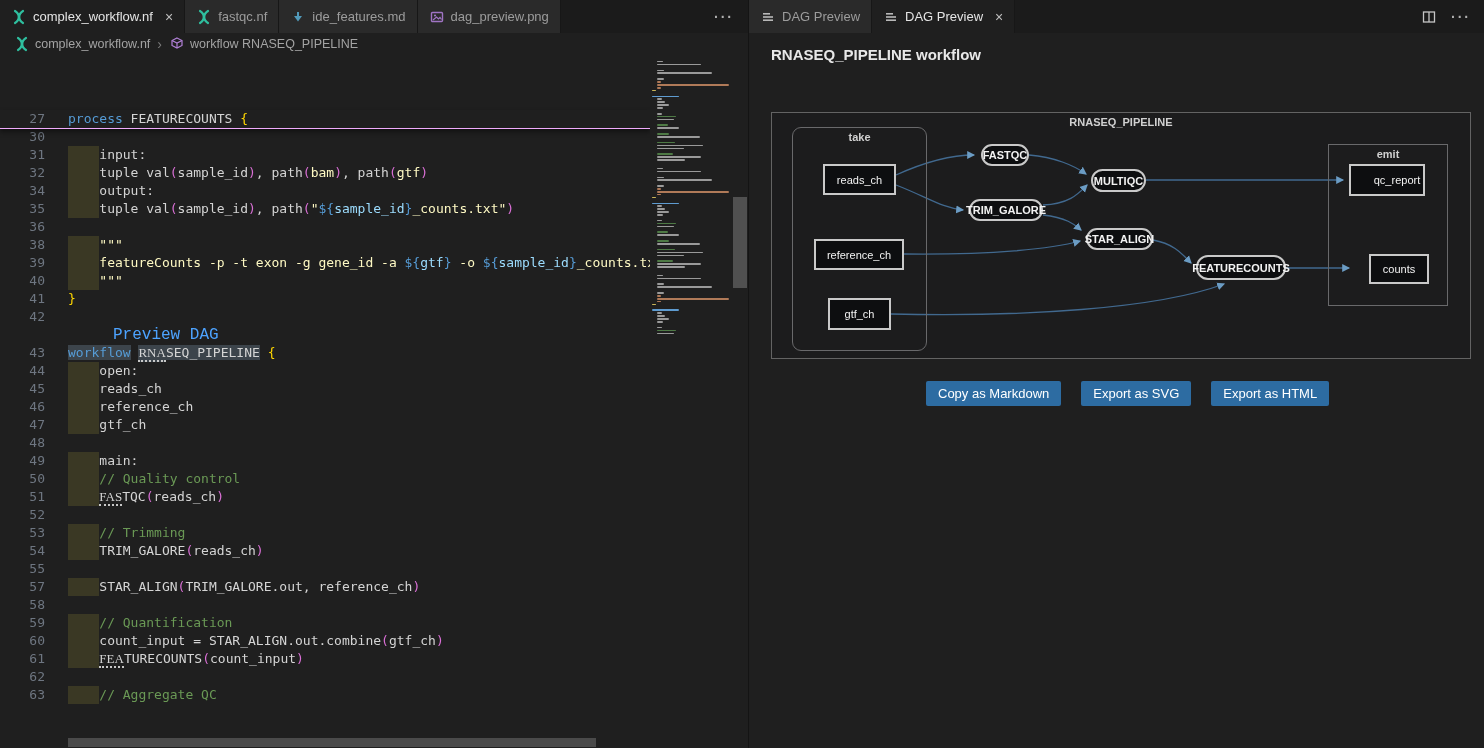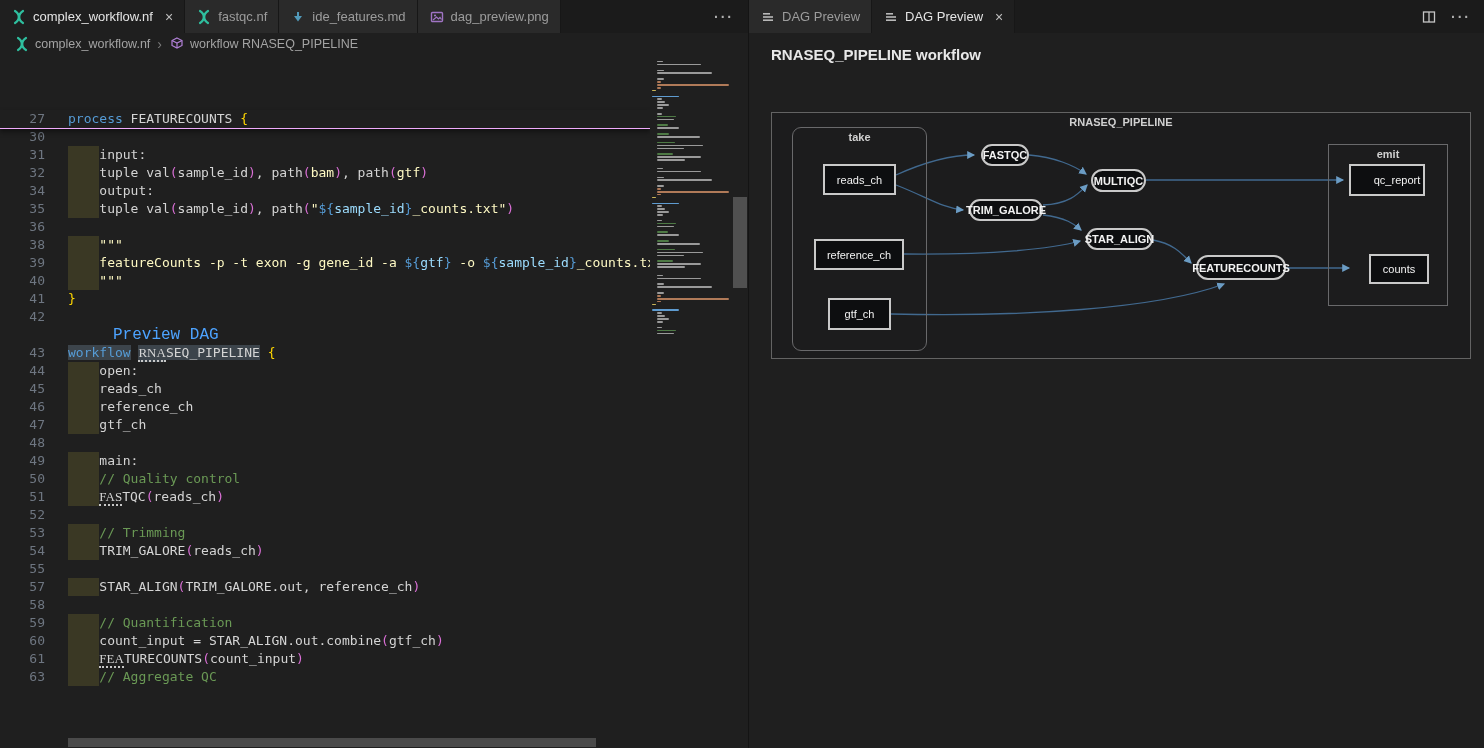--- a/index.html
+++ b/index.html
@@ -139,20 +139,21 @@
           <div class="row ind"><span class="gut">51</span><span class="code"><span class="tk-id">    </span><span class="tk-id dots-u">FAS</span><span class="tk-id">TQC</span><span class="tk-p2">(</span><span class="tk-id">reads_ch</span><span class="tk-p2">)</span></span></div>
           <div class="row"><span class="gut">52</span><span class="code"></span></div>
           <div class="row ind"><span class="gut">53</span><span class="code"><span class="tk-cmt">    // Trimming</span></span></div>
           <div class="row ind"><span class="gut">54</span><span class="code"><span class="tk-id">    TRIM_GALORE</span><span class="tk-p2">(</span><span class="tk-id">reads_ch</span><span class="tk-p2">)</span></span></div>
           <div class="row"><span class="gut">55</span><span class="code"></span></div>
           <div class="row ind"><span class="gut">57</span><span class="code"><span class="tk-id">    STAR_ALIGN</span><span class="tk-p2">(</span><span class="tk-id">TRIM_GALORE.out, reference_ch</span><span class="tk-p2">)</span></span></div>
           <div class="row"><span class="gut">58</span><span class="code"></span></div>
           <div class="row ind"><span class="gut">59</span><span class="code"><span class="tk-cmt">    // Quantification</span></span></div>
           <div class="row ind"><span class="gut">60</span><span class="code"><span class="tk-id">    count_input = STAR_ALIGN.out.combine</span><span class="tk-p2">(</span><span class="tk-id">gtf_ch</span><span class="tk-p2">)</span></span></div>
           <div class="row ind"><span class="gut">61</span><span class="code"><span class="tk-id">    </span><span class="tk-id dots-u">FEA</span><span class="tk-id">TURECOUNTS</span><span class="tk-p2">(</span><span class="tk-id">count_input</span><span class="tk-p2">)</span></span></div>
+          <div class="row"><span class="gut">62</span><span class="code"></span></div>
           <div class="row ind"><span class="gut">63</span><span class="code"><span class="tk-cmt">    // Aggregate QC</span></span></div>
         </div>
       <div id="sticky">
           <div class="row"><span class="gut">27</span><span class="code"><span class="tk-kw">process</span><span class="tk-id"> FEATURECOUNTS </span><span class="tk-p1">{</span></span></div>
         </div>
     </div>
     <div id="minimap">
         <div class="mm-bar" style="width: 0px;"></div>
         <div class="mm-bar" style="margin-left: 6.8px; width: 6.3px; background: rgb(154, 154, 154);"></div>
         <div class="mm-bar" style="margin-left: 6.8px; width: 44.1px; background: rgb(154, 154, 154);"></div>
@@ -316,15 +317,20 @@
           <div class="dag-node channel" style="left: 56px; top: 185px; width: 63px; height: 32px;">gtf_ch</div>
           <div class="dag-node process" style="left: 209px; top: 31px; width: 48px; height: 22px;">FASTQC</div>
           <div class="dag-node process" style="left: 197px; top: 86px; width: 74px; height: 22px;">TRIM_GALORE</div>
           <div class="dag-node process" style="left: 319px; top: 56px; width: 55px; height: 23px;">MULTIQC</div>
           <div class="dag-node process" style="left: 314px; top: 115px; width: 67px; height: 22px;">STAR_ALIGN</div>
           <div class="dag-node process" style="left: 424px; top: 142px; width: 90px; height: 25px;">FEATURECOUNTS</div>
           <div class="dag-node channel" style="left: 577px; top: 51px; width: 76px; height: 32px; padding-left: 20px;">qc_report</div>
           <div class="dag-node channel" style="left: 597px; top: 141px; width: 60px; height: 30px;">counts</div>
         </div>
     </div>
+    <div id="button-row">
+        <button class="btn">Copy as Markdown</button>
+        <button class="btn">Export as SVG</button>
+        <button class="btn">Export as HTML</button>
+      </div>
   </div>
 
 </div>
 
 </body></html>

